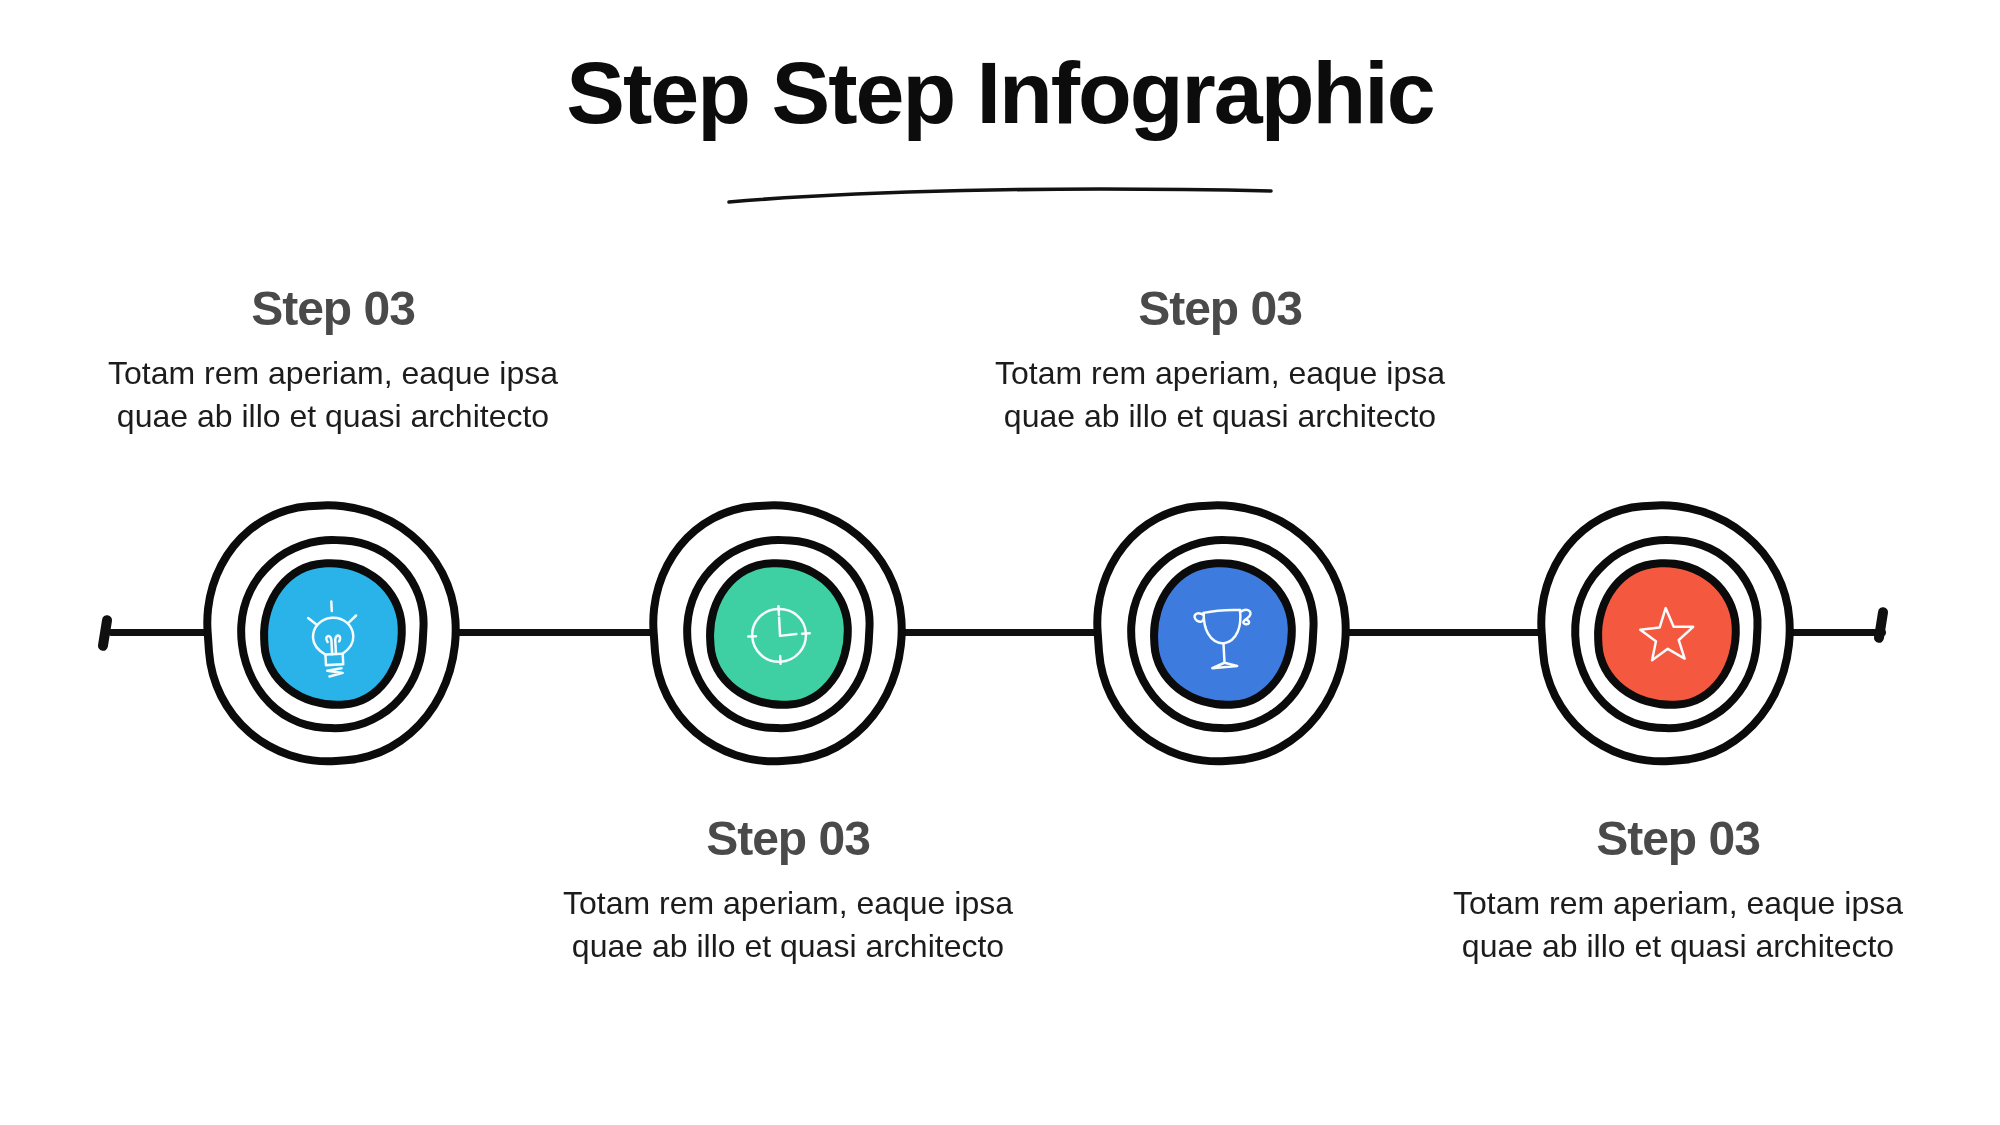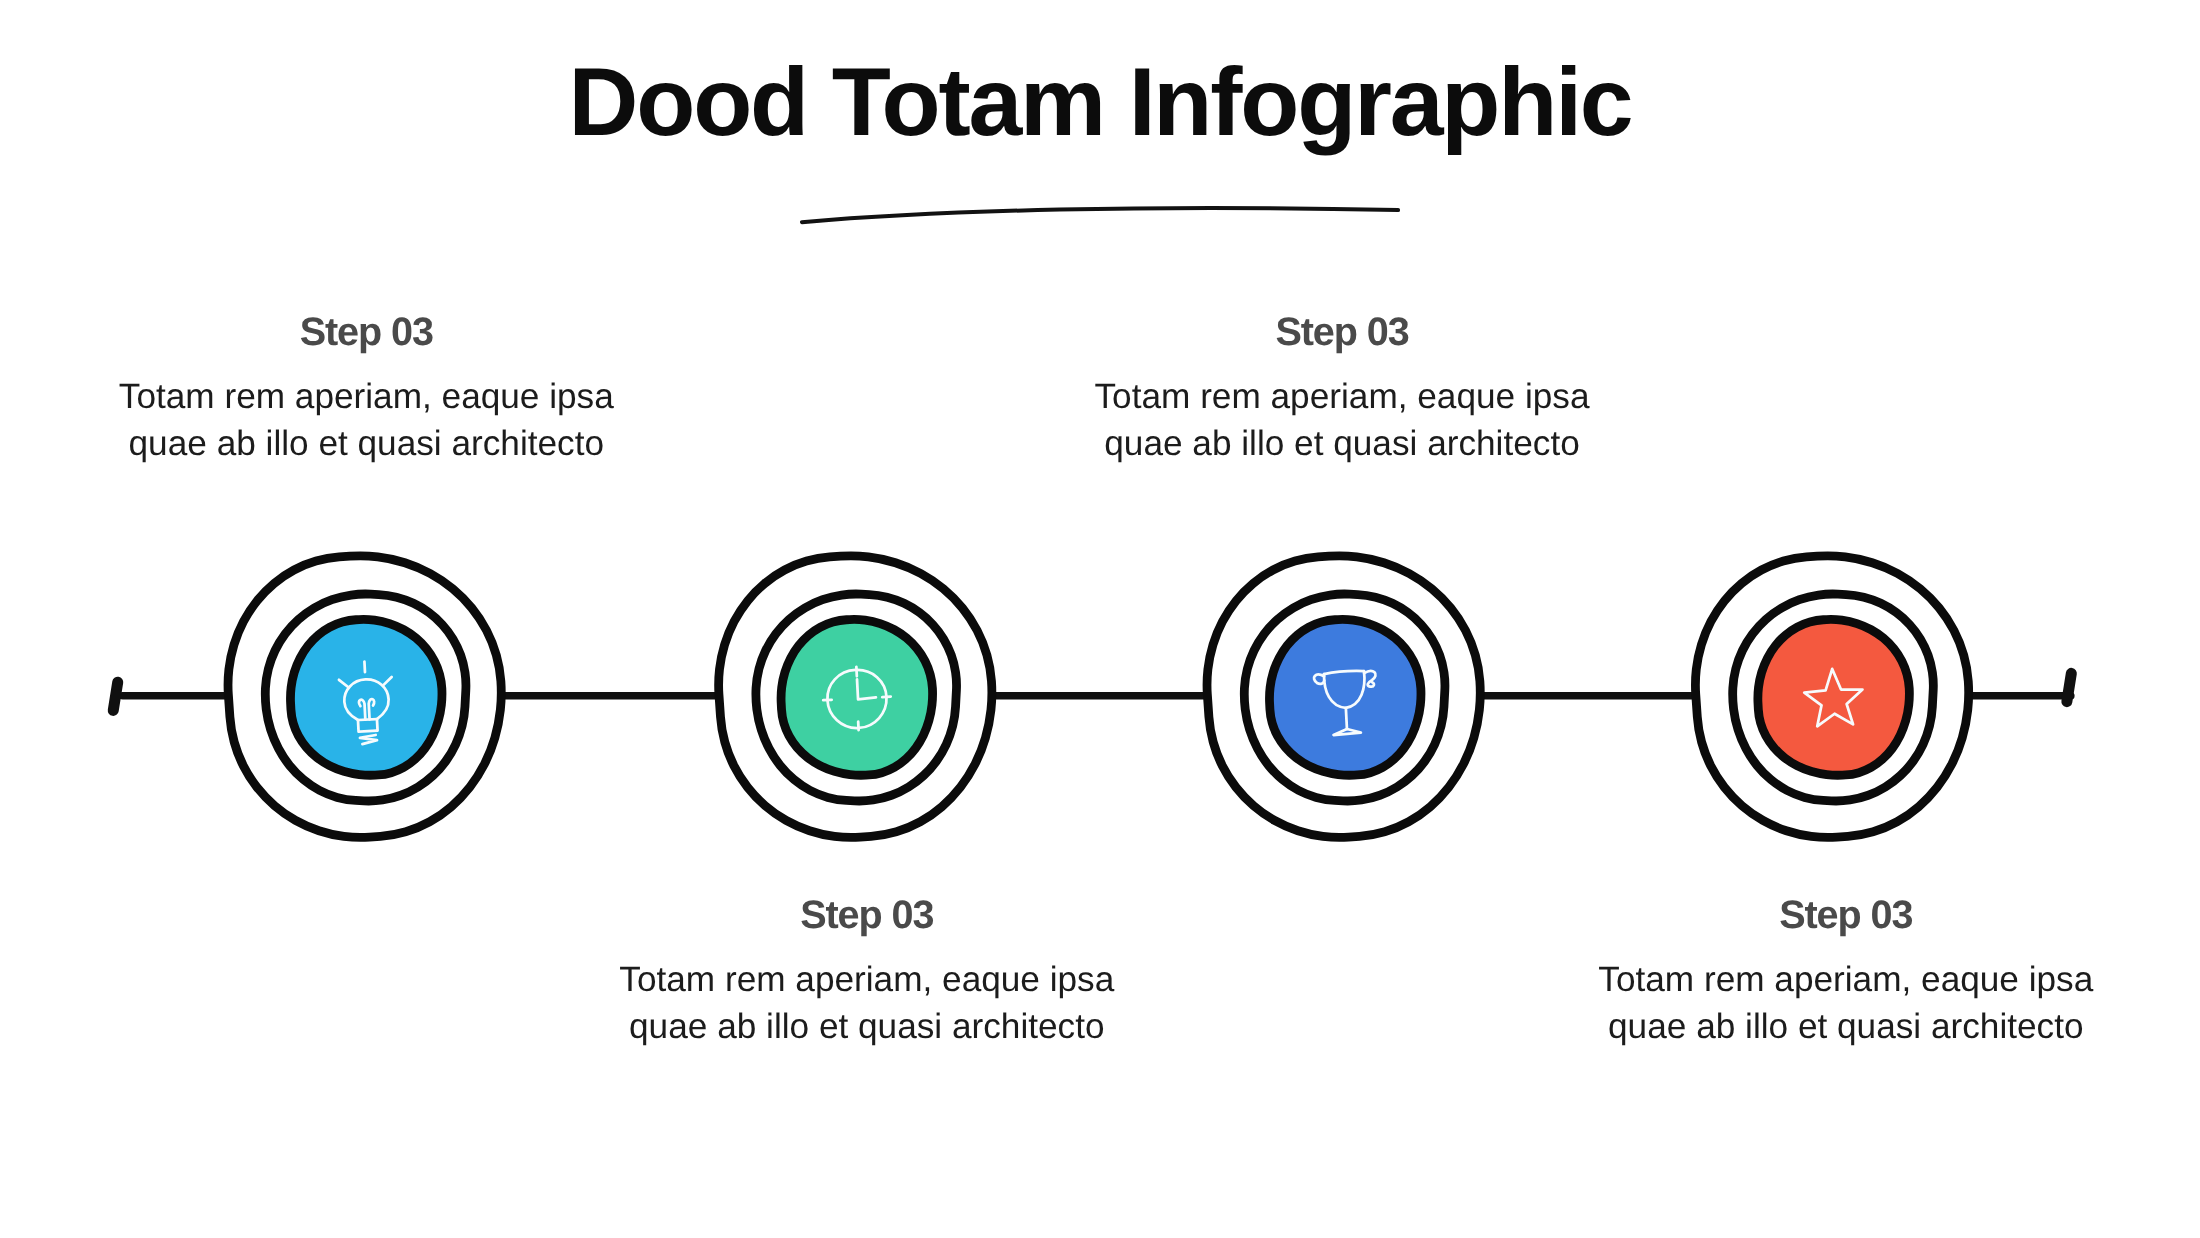--- a/index.html
+++ b/index.html
@@ -65,31 +65,31 @@
 
   
   .step-label{
     position:absolute;width:460px;text-align:center;
   }
   .step-label.pos1{left:103px;top:281px;}
   .step-label.pos2{left:558px;top:811px;}
   .step-label.pos3{left:990px;top:281px;}
   .step-label.pos4{left:1448px;top:811px;}
   .step-heading{
-    font-size:36px;font-weight:700;color:#4a4a4a;letter-spacing:-1px;
+    font-size:48px;font-weight:700;color:#4a4a4a;letter-spacing:-1px;
     margin-bottom:16px;
   }
   .step-body{font-size:32px;color:#1c1c1c;line-height:43px;}
 </style>
 </head>
 <body>
 
 <div class="canvas">
 
-  <div class="title">Dood Totam Infographic</div>
+  <div class="title">Step Step Infographic</div>
   <svg class="title-underline" viewBox="0 0 548 24">
     <path d="M3,19 C130,8 320,3 545,8" stroke="#121212" stroke-width="3.6" fill="none" stroke-linecap="round"></path>
   </svg>
 
   <div class="timeline-line"></div>
   <div class="line-cap left"></div>
   <div class="line-cap right"></div>
 
   <div class="step-label pos1">
     <div class="step-heading">Step 03</div>

